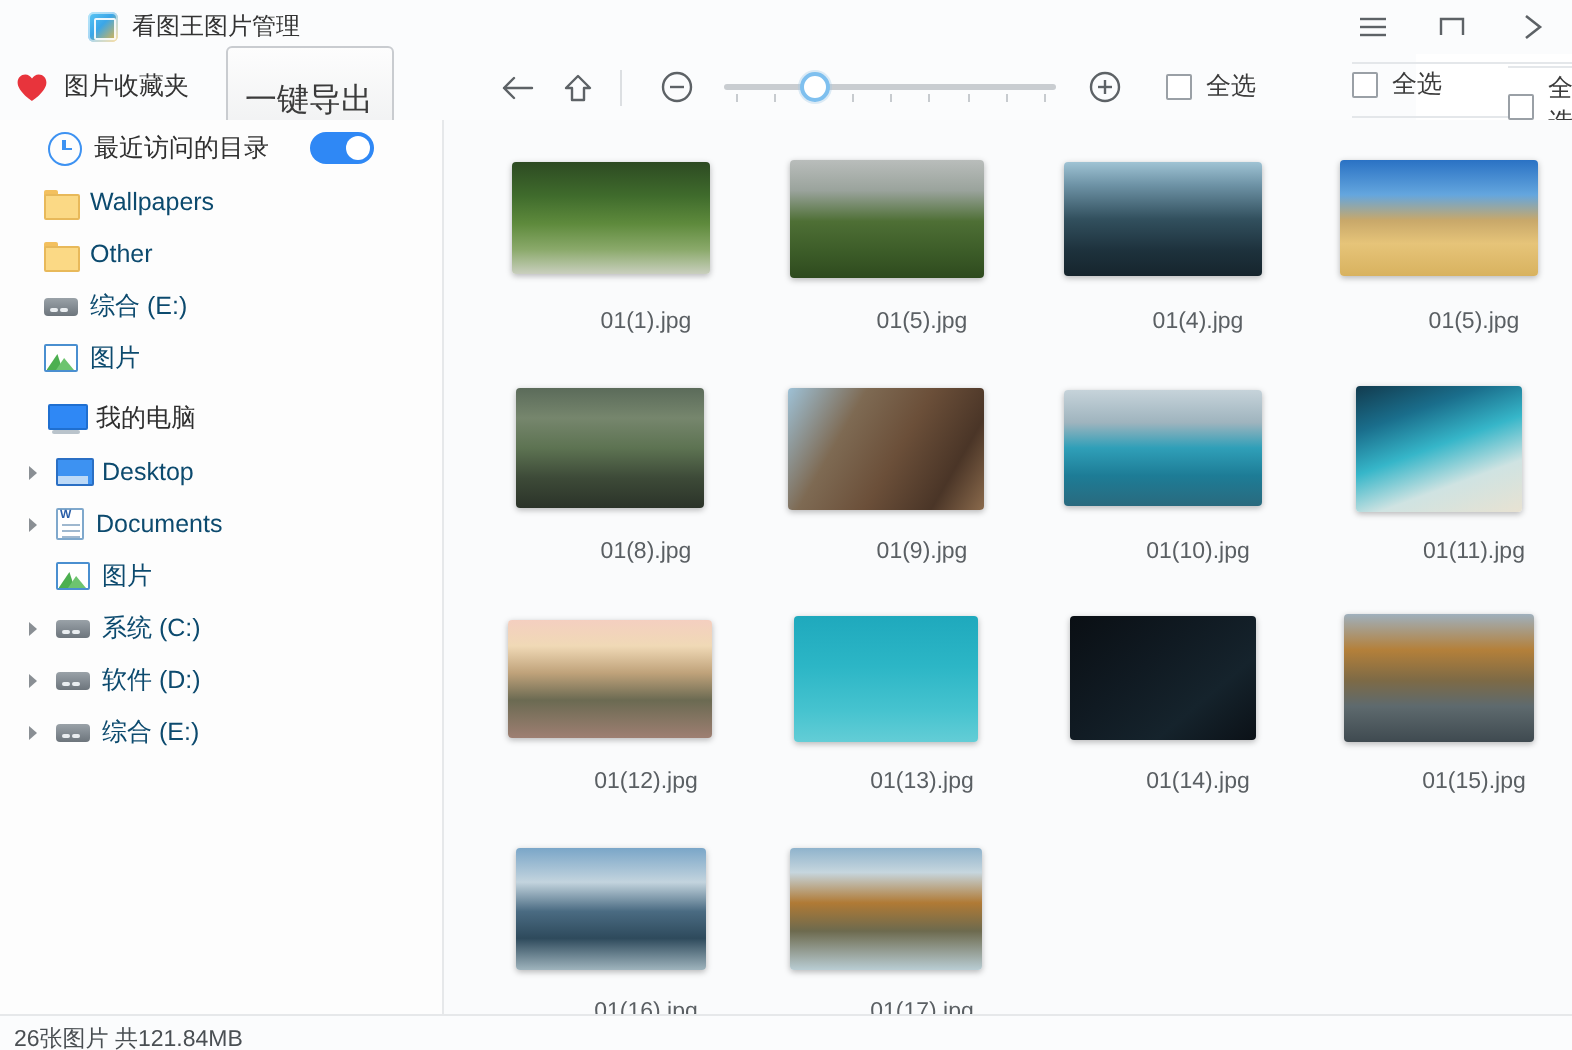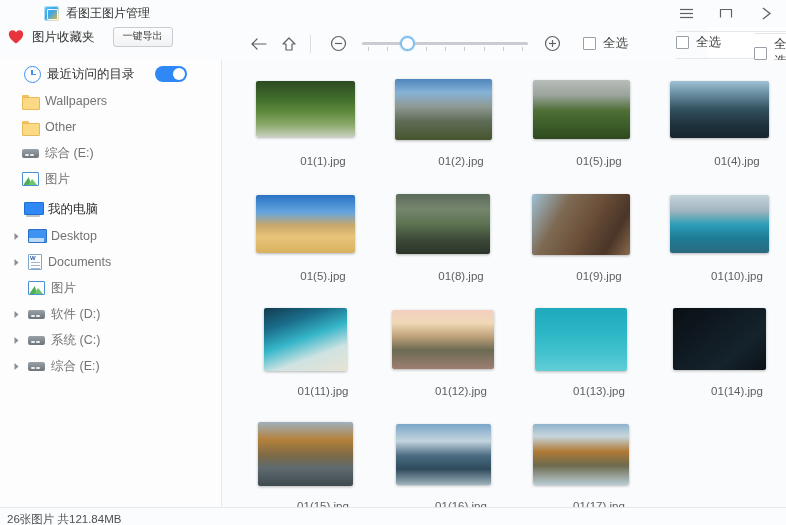--- a/index.html
+++ b/index.html
@@ -37,31 +37,31 @@
   }
   .win-btn {
     width: 40px; height: 27px; display: flex; align-items: center; justify-content: center;
     color: #6a6f75;
   }
   .win-btn svg { display: block; }
 
   
   .secondbar {
     position: absolute; left: 0; top: 27px; width: 708px; height: 33px;
-    background: #fbfcfd; display: flex; align-items: flex-start;
+    background: #fbfcfd; display: flex; align-items: center;
   }
   .fav-area { width: 230px; display: flex; align-items: center; padding-left: 8px; gap: 8px; }
   .heart-icon { width: 16px; height: 16px; flex: 0 0 auto; }
   .fav-label { font-size: 12.5px; color: #333; white-space: nowrap; }
   .export-btn {
     margin-left: 10px;
-    font-size: 10px; color: #3b3b3b;
+    font-size: 16px; color: #3b3b3b;
     background: linear-gradient(#fdfdfd,#f1f2f3);
     border: 1px solid #c9ccd0; border-radius: 3px;
-    padding: 3px 9px 4px; white-space: nowrap; line-height: 1.1; font-family: Liberation Mono, monospace;
+    padding: 18px 9px 4px; white-space: nowrap; line-height: 1.1;
   }
 
   .toolbar {
     flex: 1; height: 33px; display: flex; align-items: center; gap: 0;
     padding-left: 14px;
   }
   .tb-icon {
     width: 30px; height: 30px; display: flex; align-items: center; justify-content: center;
     color: #5d6266;
   }
@@ -112,21 +112,21 @@
   .tree-row {
     display: flex; align-items: center; height: 26px; padding-left: 6px; gap: 6px;
     white-space: nowrap;
   }
   .tree-row.header { height: 28px; }
   .twisty {
     width: 12px; height: 12px; display: flex; align-items: center; justify-content: center;
     color: #8a8f94; flex: 0 0 auto;
   }
   .twisty.empty { visibility: hidden; }
-  .tree-label { font-size: 12.5px; color: #737373; }
+  .tree-label { font-size: 12.5px; color: #0c4a6e; }
   .tree-label.strong { color: #2f2f2f; }
 
   .toggle {
     position: absolute; right: 34px; width: 32px; height: 16px; border-radius: 9px;
     background: #2f88f5;
   }
   .toggle::after {
     content: ""; position: absolute; right: 2px; top: 2px; width: 12px; height: 12px;
     border-radius: 50%; background: #fff;
   }
@@ -401,30 +401,30 @@
       <span class="pic-ico"></span>
       <span class="tree-label">图片</span>
     </div>
     <div class="tree-row" style="padding-left:10px;">
       <span class="twisty">
         <svg width="7" height="9" viewBox="0 0 7 9">
             <path d="M1.5 1 L5.5 4.5 L1.5 8" fill="#8a8f94"></path>
           </svg>
       </span>
       <span class="drive-ico"></span>
-      <span class="tree-label">软件 (D:)</span>
+      <span class="tree-label">系统 (C:)</span>
     </div>
     <div class="tree-row" style="padding-left:10px;">
       <span class="twisty">
         <svg width="7" height="9" viewBox="0 0 7 9">
             <path d="M1.5 1 L5.5 4.5 L1.5 8" fill="#8a8f94"></path>
           </svg>
       </span>
       <span class="drive-ico"></span>
-      <span class="tree-label">系统 (C:)</span>
+      <span class="tree-label">软件 (D:)</span>
     </div>
     <div class="tree-row" style="padding-left:10px;">
       <span class="twisty">
         <svg width="7" height="9" viewBox="0 0 7 9">
             <path d="M1.5 1 L5.5 4.5 L1.5 8" fill="#8a8f94"></path>
           </svg>
       </span>
       <span class="drive-ico"></span>
       <span class="tree-label">综合 (E:)</span>
     </div>
@@ -434,26 +434,20 @@
   <div class="content">
     <div class="grid" id="grid">
         <div class="cell">
           <div class="thumb-box">
             <div class="thumb" style="width: 99px; height: 56px; background: linear-gradient(rgb(45, 74, 34) 0%, rgb(63, 107, 44) 30%, rgb(94, 138, 60) 55%, rgb(138, 169, 106) 78%, rgb(201, 207, 190) 100%), radial-gradient(at 50% 95%, rgb(240, 238, 230) 0px, rgb(240, 238, 230) 18%, transparent 42%);"></div>
           </div>
           <div class="fname">01(1).jpg</div>
         </div>
         <div class="cell">
           <div class="thumb-box">
-            <div class="thumb" style="width: 97px; height: 61px; background: linear-gradient(rgb(78, 134, 189) 0%, rgb(134, 178, 214) 22%, rgb(143, 154, 148) 45%, rgb(93, 107, 84) 70%, rgb(70, 85, 47) 100%);"></div>
-          </div>
-          <div class="fname">01(2).jpg</div>
-        </div>
-        <div class="cell">
-          <div class="thumb-box">
             <div class="thumb" style="width: 97px; height: 59px; background: linear-gradient(rgb(185, 189, 187) 0%, rgb(154, 163, 156) 26%, rgb(78, 111, 53) 52%, rgb(60, 92, 40) 78%, rgb(46, 74, 30) 100%);"></div>
           </div>
           <div class="fname">01(5).jpg</div>
         </div>
         <div class="cell">
           <div class="thumb-box">
             <div class="thumb" style="width: 99px; height: 57px; background: linear-gradient(rgb(159, 195, 212) 0%, rgb(110, 147, 166) 20%, rgb(50, 80, 94) 50%, rgb(29, 49, 60) 78%, rgb(22, 37, 45) 100%);"></div>
           </div>
           <div class="fname">01(4).jpg</div>
         </div>

